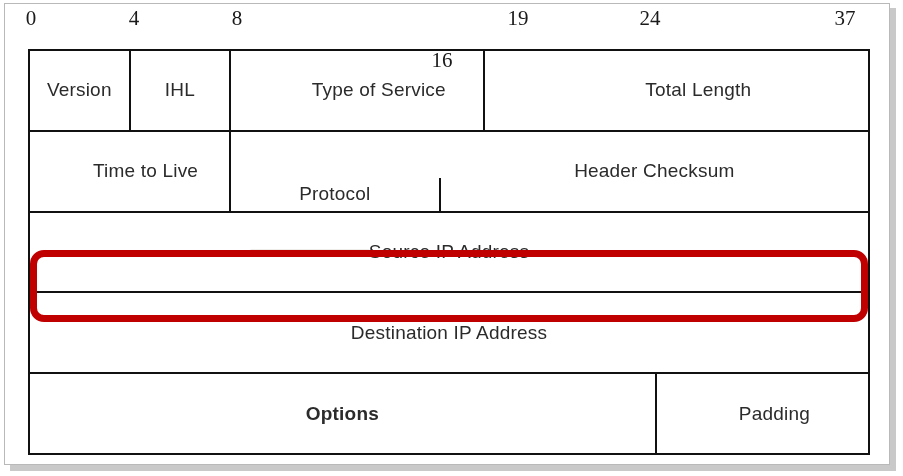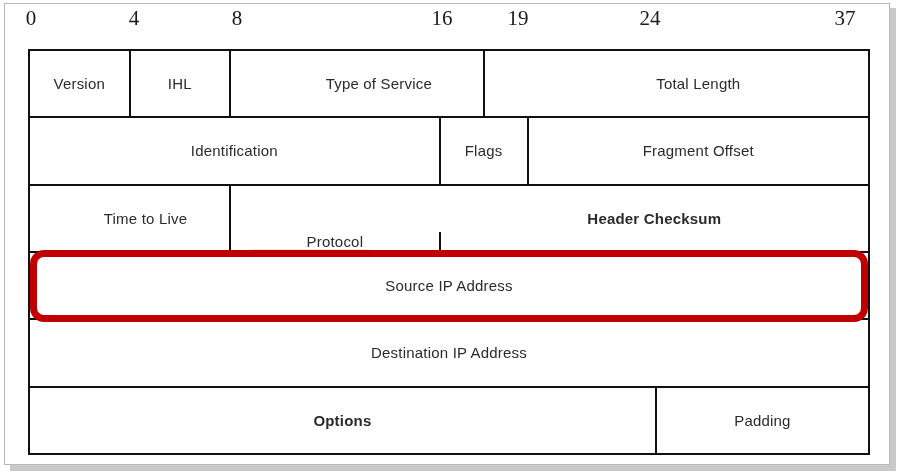--- a/index.html
+++ b/index.html
@@ -79,21 +79,21 @@
     border-bottom: 2px solid #111111;
     box-sizing: border-box;
   }
   .hdr-row:last-child { border-bottom: none; }
   .hdr-cell {
     display: flex;
     align-items: center;
     justify-content: center;
     border-right: 2px solid #111111;
     box-sizing: border-box;
-    font-size: 15px;
+    font-size: 19px;
     color: #2b2b2b;
     letter-spacing: 0.2px;
     white-space: nowrap;
     overflow: hidden;
   }
   .hdr-cell:last-child { border-right: none; }
 
   
   #source-highlight {
     position: absolute;
@@ -128,50 +128,45 @@
   <div class="smudge" style="left:40px; top:252px; width:70px;"></div>
   <div class="smudge" style="left:250px; top:249px; width:120px;"></div>
   <div class="smudge" style="left:660px; top:251px; width:90px;"></div>
   <div class="smudge" style="left:90px; top:316px; width:110px;"></div>
   <div class="smudge" style="left:420px; top:318px; width:90px;"></div>
 
   <div id="bit-ruler">
       <div class="bit-label" style="left: 31px;">0</div>
       <div class="bit-label" style="left: 134px;">4</div>
       <div class="bit-label" style="left: 237px;">8</div>
-      <div class="bit-label" style="left: 442px;">16</div>
+      <div class="bit-label" style="left: 442px; margin-top: 42px;">16</div>
       <div class="bit-label" style="left: 518px;">19</div>
       <div class="bit-label" style="left: 650px;">24</div>
       <div class="bit-label" style="left: 845px;">37</div>
     </div>
 
   <div id="header-table">
       <div class="hdr-row">
         <div class="hdr-cell" style="flex: 0 0 12%;">Version</div>
         <div class="hdr-cell" style="flex: 0 0 12%;">IHL</div>
         <div class="hdr-cell" style="flex: 0 0 25%; margin-left: 44px;">Type of Service</div>
         <div class="hdr-cell" style="flex: 0 0 51%; text-align: right;">Total Length</div>
       </div>
       <div class="hdr-row">
-        <div class="hdr-cell" style="flex: 0 0 49%;">Identification</div>
-        <div class="hdr-cell" style="flex: 0 0 10.5%;">Flags</div>
-        <div class="hdr-cell" style="flex: 0 0 40.5%;">Fragment Offset</div>
-      </div>
-      <div class="hdr-row">
         <div class="hdr-cell" style="flex: 0 0 24%; padding-left: 32px;">Time to Live</div>
         <div class="hdr-cell" style="flex: 0 0 25%; margin-top: 46px;">Protocol</div>
-        <div class="hdr-cell" style="flex: 0 0 51%; font-weight: bold;">Header Checksum</div>
+        <div class="hdr-cell" style="flex: 0 0 51%;">Header Checksum</div>
       </div>
       <div class="hdr-row">
         <div class="hdr-cell" style="flex: 0 0 100%;">Source IP Address</div>
       </div>
       <div class="hdr-row">
         <div class="hdr-cell" style="flex: 0 0 100%;">Destination IP Address</div>
       </div>
       <div class="hdr-row">
         <div class="hdr-cell" style="flex: 0 0 74.8%; font-weight: bold;">Options</div>
-        <div class="hdr-cell" style="flex: 0 0 25.2%;">Padding</div>
+        <div class="hdr-cell" style="flex: 0 0 25.2%; margin-left: 12px;">Padding</div>
       </div>
     </div>
 
   <div id="source-highlight" style="border-color: rgb(192, 0, 0);"></div>
 
 </div>
 
 </body></html>

